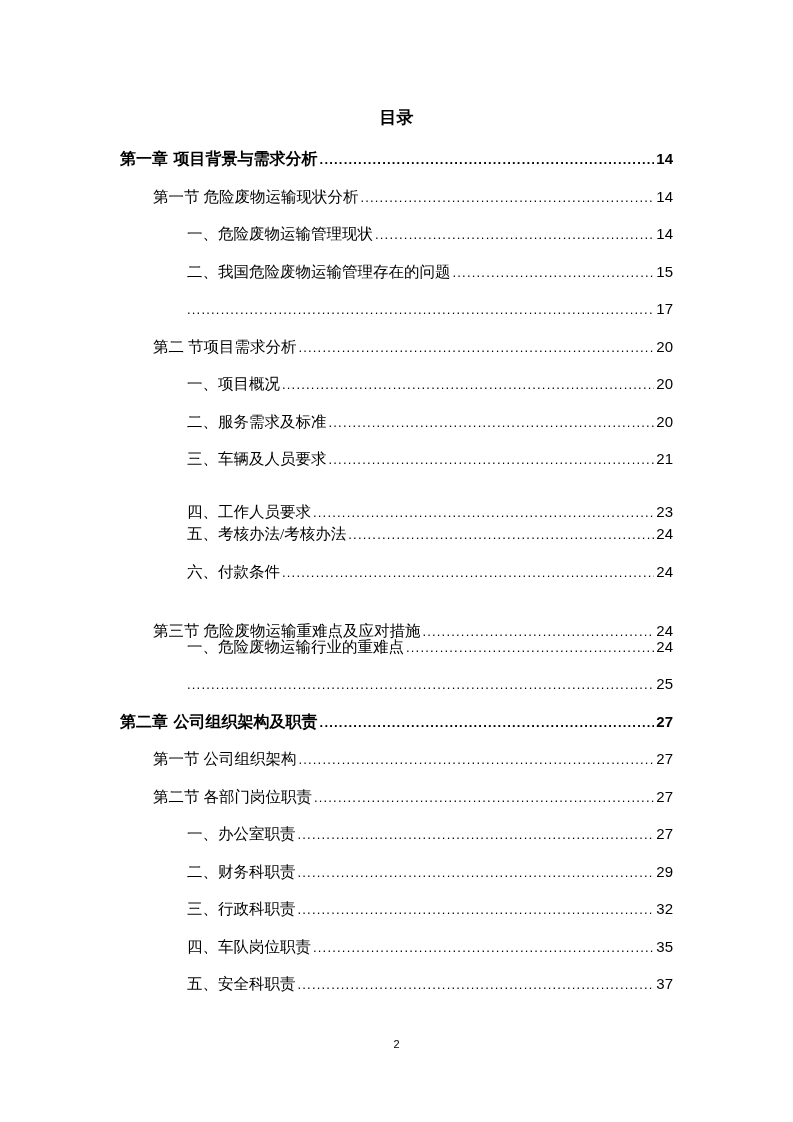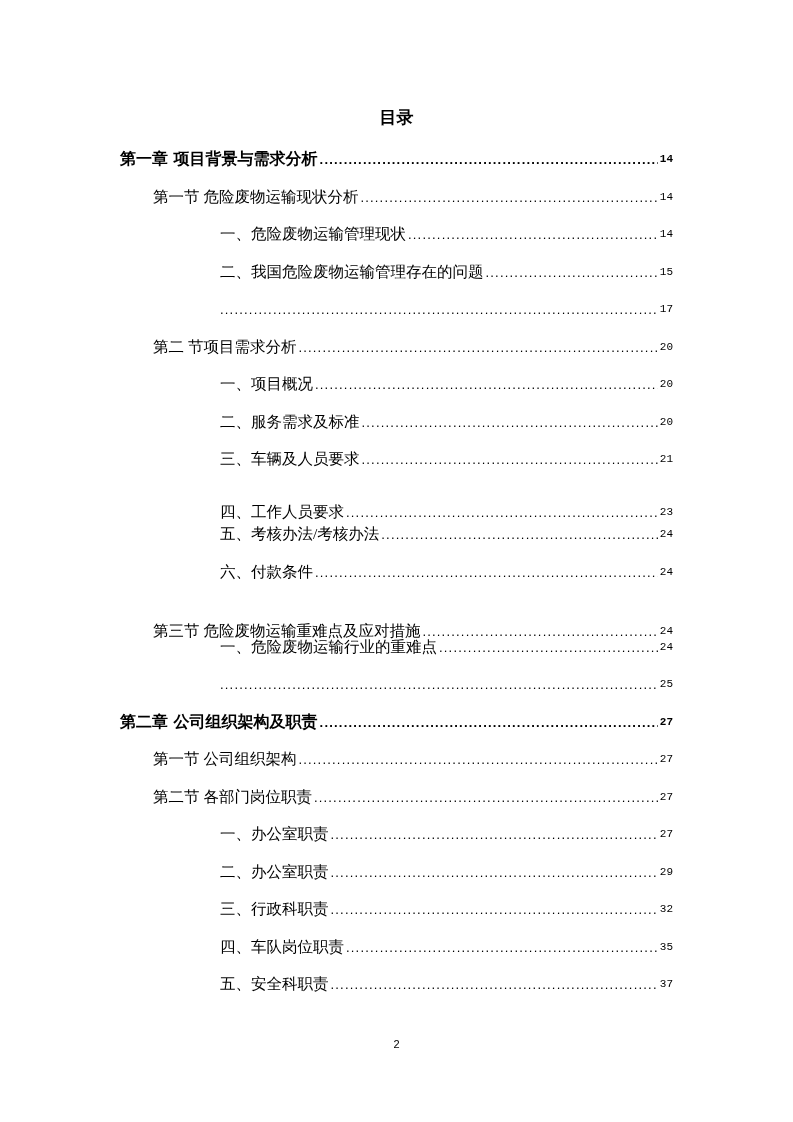--- a/index.html
+++ b/index.html
@@ -8,26 +8,26 @@
   .title { position: absolute; top: 106px; left: 0; width: 793px; text-align: center;
            font-family: "DejaVu Sans", "Liberation Sans", sans-serif; font-weight: bold; font-size: 17px; }
   .toc { position: absolute; top: 145px; left: 0; width: 793px; }
   .row { position: absolute; height: 24px; display: flex; align-items: flex-end; right: 120px;
          font-size: 15.5px; line-height: 20px; white-space: nowrap; }
   .row .label { flex: 0 0 auto; padding-right: 2px; }
   .row .dots { flex: 1 1 auto; overflow: hidden; white-space: nowrap; letter-spacing: 1.2px;
                font-family: "Liberation Sans", sans-serif; font-size: 13px; color: #000;
                line-height: 18px; }
   .row .dots::before { content: "................................................................................................................................................................................................................................................................................................"; }
-  .row .page { flex: 0 0 auto; padding-left: 2px; font-family: Liberation Mono, monospace; font-size: 11px; }
+  .row .page { flex: 0 0 auto; padding-left: 2px; font-family: Liberation Sans, sans-serif; font-size: 15px; }
   .row.chapter { left: 120px; font-weight: bold; font-family: "DejaVu Sans", "Liberation Sans", sans-serif; font-size: 16px; text-align: center; }
   .row.chapter .dots { font-weight: bold; }
   .row.chapter .page { font-weight: bold; }
   .row.section { left: 153px; align-items: flex-end; }
-  .row.item { left: 187px; margin-left: 33px; }
+  .row.item { left: 187px; }
   .footer { position: absolute; top: 1038px; left: 0; width: 793px; text-align: center;
             font-family: "Liberation Sans", sans-serif; font-size: 11px; }
 </style>
 </head>
 <body>
 
 <div class="title">目录</div>
 
 <div class="toc">
   <div class="row chapter" style="top:0px">
@@ -117,21 +117,21 @@
     <span class="label">第二节  各部门岗位职责</span>
     <span class="dots"></span>
     <span class="page">27</span>
   </div>
   <div class="row item" style="top:675px">
     <span class="label">一、办公室职责</span>
     <span class="dots"></span>
     <span class="page">27</span>
   </div>
   <div class="row item" style="top:712.5px">
-    <span class="label">二、办公室职责</span>
+    <span class="label">二、财务科职责</span>
     <span class="dots"></span>
     <span class="page">29</span>
   </div>
   <div class="row item" style="top:750px">
     <span class="label">三、行政科职责</span>
     <span class="dots"></span>
     <span class="page">32</span>
   </div>
   <div class="row item" style="top:787.5px">
     <span class="label">四、车队岗位职责</span>

